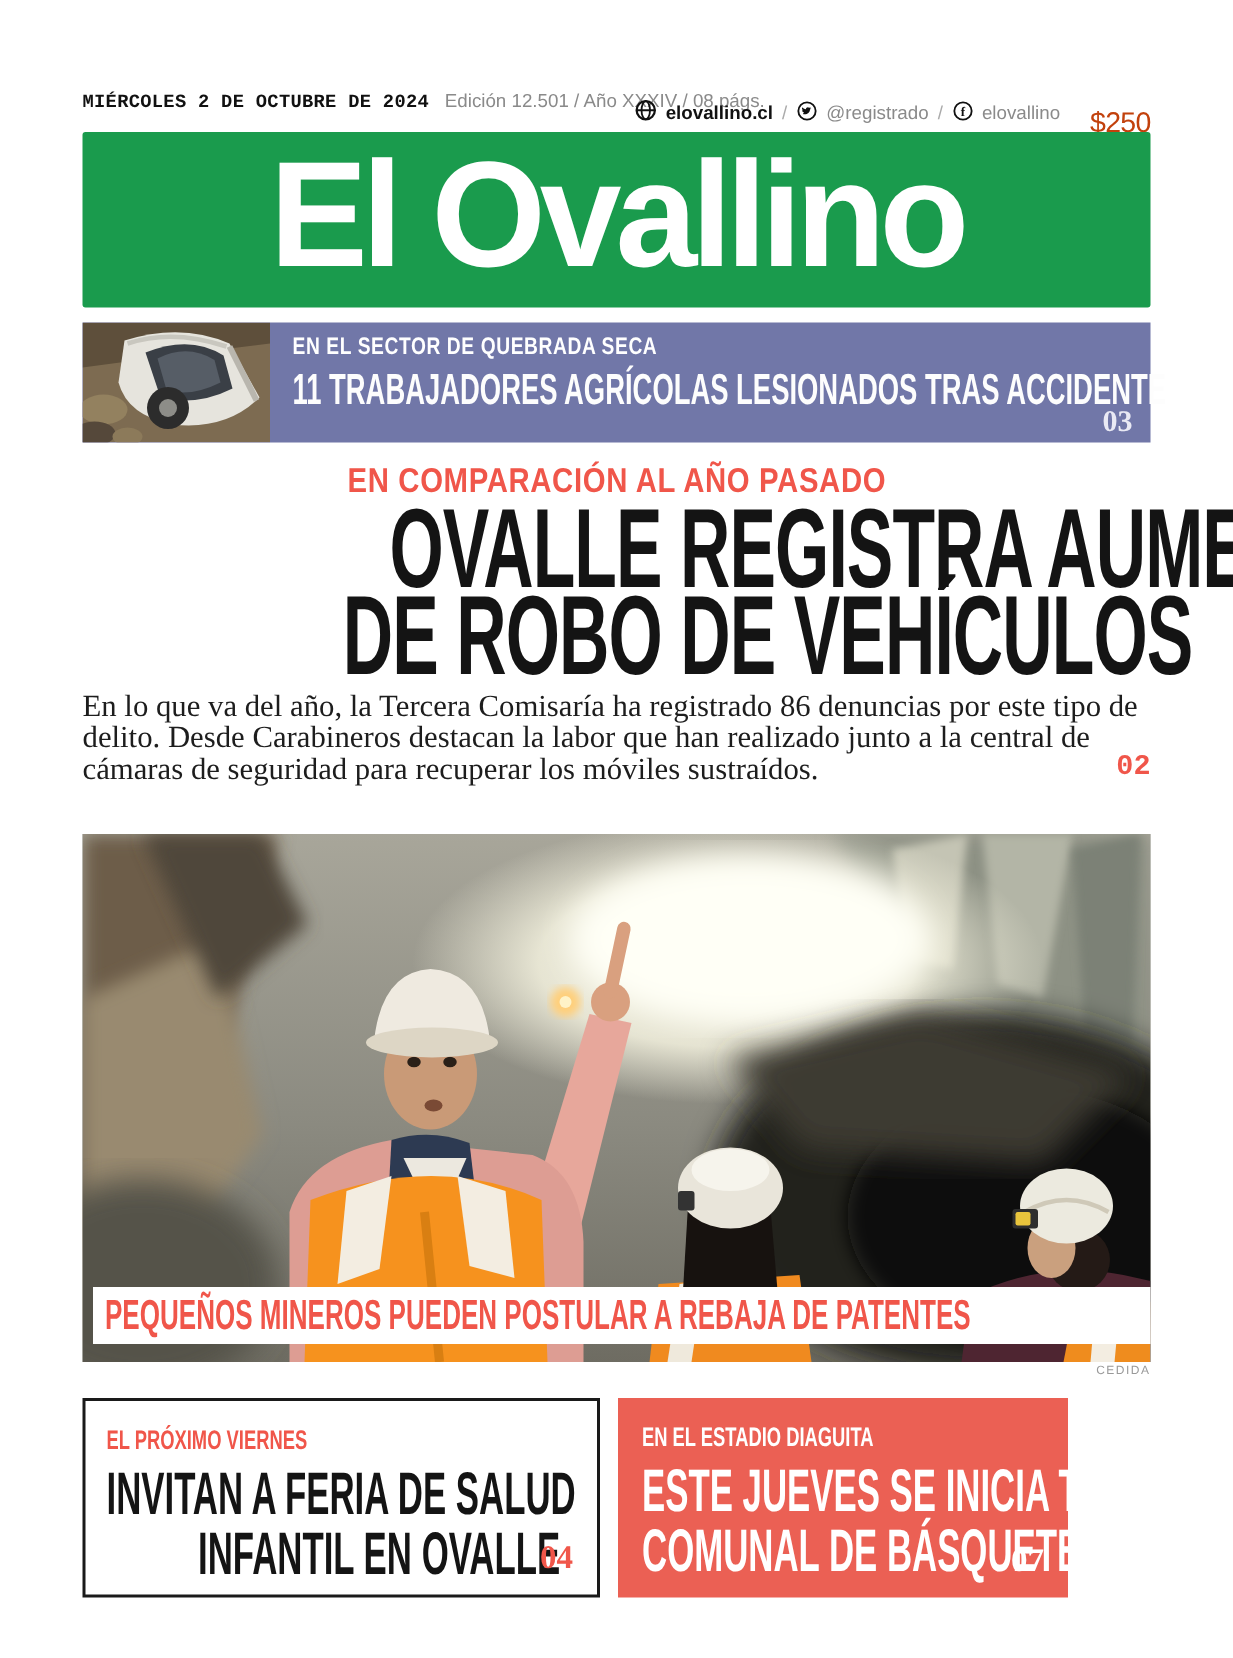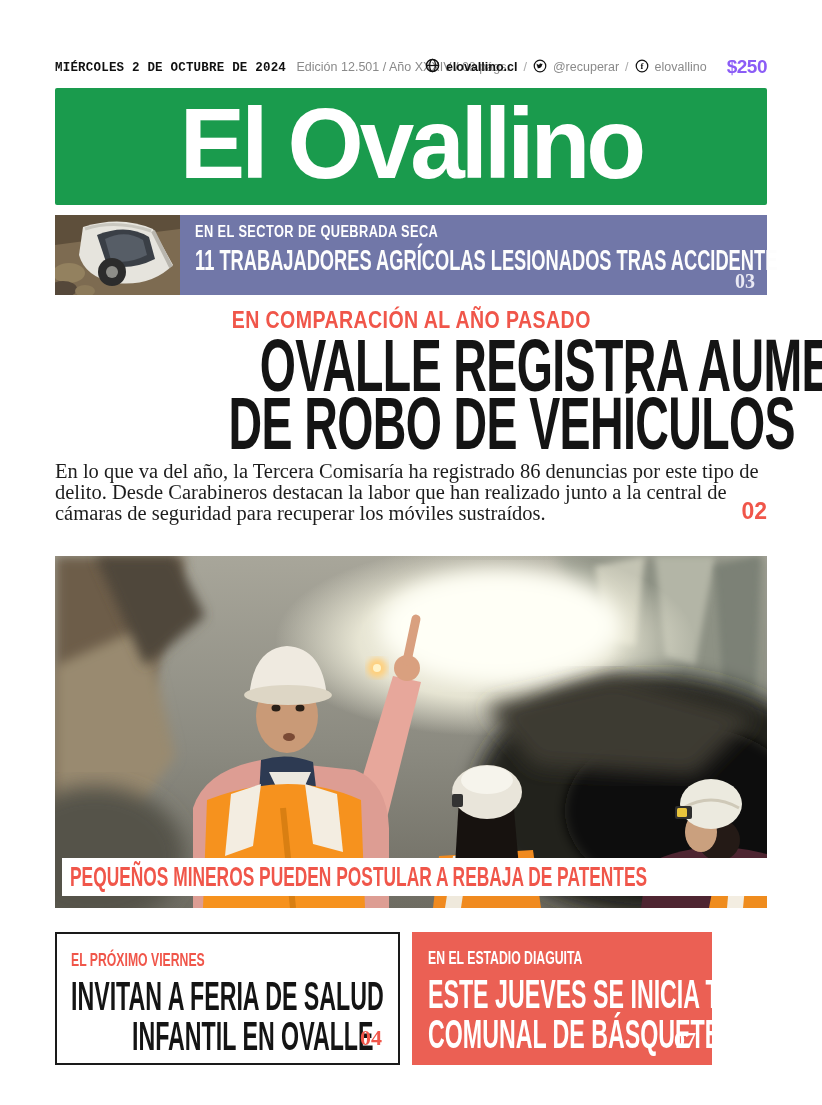--- a/index.html
+++ b/index.html
@@ -8,21 +8,21 @@
 
   
   .topbar { position:absolute; left:55px; top:56px; width:712px; height:26px; }
   .tb-left { position:absolute; left:0; top:4px; font-size:12.5px; white-space:nowrap; }
   .tb-date { font-weight:bold; color:#111; letter-spacing:0.2px;font-family:Liberation Mono, monospace; }
   .tb-edition { color:#8a8a8a; margin-left:7px; }
   .tb-right { position:absolute; right:0; top:0; display:flex; align-items:center; gap:6px; font-size:12.5px; white-space:nowrap; }
   .tb-site { font-weight:bold; color:#111; }
   .tb-handle { color:#8a8a8a; }
   .tb-sep { color:#aaa; }
-  .tb-price { font-size:19px; font-weight:bold; color:#8b5cf6; margin-left:14px; letter-spacing:-0.5px; }
+  .tb-price { font-size:19px; font-weight:normal; color:#c2410c; margin-left:14px; letter-spacing:-0.5px;margin-top:16px; }
   .ticon { display:inline-block; vertical-align:middle; }
 
   
   .masthead { position:absolute; left:55px; top:88px; width:712px; height:117px;
     display:flex; align-items:center; justify-content:center; border-radius:2px; }
   .masthead-title { color:#fff; font-weight:bold; font-size:98px; letter-spacing:-4px;
     line-height:1; transform:scaleY(1.02); padding-bottom:8px; }
 
   
   .banner { position:absolute; left:55px; top:215px; width:712px; height:80px; }
@@ -36,22 +36,22 @@
     font-weight:bold; font-size:20px; color:#e9e9f4; }
 
   
   .lead-kicker-row { position:absolute; left:55px; top:307px; width:712px; text-align:center; }
   .lead-kicker { font-size:23px; font-weight:bold; letter-spacing:0.5px; transform:scaleX(0.85); }
   .headline { position:absolute; left:55px; top:336px; width:712px; text-align:center;
     font-weight:bold; color:#141414; font-size:75px; line-height:58px; letter-spacing:-1px; }
   .headline .cond-c { transform:scaleX(0.62); }
   .lede { position:absolute; left:55px; top:461px; width:712px;
     font-family:"Liberation Serif", serif; font-size:20.5px; line-height:21px; color:#1d1d1d; }
-  .lede-page { position:absolute; right:0; bottom:2px; font-family:Liberation Sans, sans-serif;
-    font-weight:bold; font-size:23px;margin-top:40px; }
+  .lede-page { position:absolute; right:0; bottom:2px; font-family:Liberation Mono, monospace;
+    font-weight:bold; font-size:19px;margin-top:40px; }
 
   
   .photo { position:absolute; left:55px; top:556px; width:712px; height:352px; overflow:hidden; background:#8e8d83; }
   .photo svg { display:block; width:100%; height:100%; }
   .caption-strip { position:absolute; left:7px; bottom:12px; background:#fff; padding:3px 8px 3px 8px;
     display:flex; align-items:center; }
   .caption-text { font-size:28px; font-weight:bold; transform:scaleX(0.62); }
   .credit { position:absolute; left:55px; top:909px; width:712px; text-align:right;
     font-size:8px; color:#999; letter-spacing:1px; }
 
@@ -85,21 +85,21 @@
           </svg>
       </span>
       <span class="tb-site">elovallino.cl</span>
       <span class="tb-sep">/</span>
       <span class="ticon">
         <svg width="14" height="14" viewBox="0 0 16 16">
             <circle cx="8" cy="8" r="6.6" fill="none" stroke="#111" stroke-width="1.4"></circle>
             <path d="M4.8 10.2c2.6.9 5.4-.6 5.5-3.4l1-.7-1.1 0 .7-.9-1.2.4c-1-.9-2.4-.4-2.5 1-1.2 0-2.2-.6-2.9-1.4-.4 1 0 2 .8 2.4l-.9-.1c.1.9.7 1.5 1.6 1.7-.4.4-.7.6-1 1z" fill="#111"></path>
           </svg>
       </span>
-      <span class="tb-handle">@recuperar</span>
+      <span class="tb-handle">@registrado</span>
       <span class="tb-sep">/</span>
       <span class="ticon">
         <svg width="14" height="14" viewBox="0 0 16 16">
             <circle cx="8" cy="8" r="6.6" fill="none" stroke="#111" stroke-width="1.4"></circle>
             <text x="8" y="11.6" font-family="Liberation Serif, serif" font-size="10" font-weight="bold" fill="#111" text-anchor="middle">f</text>
           </svg>
       </span>
       <span class="tb-handle">elovallino</span>
       <span class="tb-price">$250</span>
     </div>
@@ -231,20 +231,21 @@
         <rect x="622" y="252" width="10" height="9" rx="1.5" fill="#e8c43c"></rect>
         <rect x="612" y="322" width="22" height="13" rx="2" fill="#2f3136" transform="rotate(-12 623 328)"></rect>
         <circle cx="608" cy="332" r="8" fill="#caa07e"></circle>
       </g>
     </svg>
     <div class="caption-strip">
       <span class="cond caption-text" style="color:#f0564a;">PEQUEÑOS MINEROS PUEDEN POSTULAR A REBAJA DE PATENTES</span>
 
     </div>
   </div>
+  <div class="credit">CEDIDA</div>
 
   <div class="box-left">
     <div class="box-kicker"><span class="cond" style="color:#f0564a;">EL PRÓXIMO VIERNES</span></div>
     <div class="box-headline" style="color:#141414;text-align:center;">
       <div><span class="cond">INVITAN A FERIA DE SALUD</span></div>
       <div><span class="cond">INFANTIL EN OVALLE</span></div>
     </div>
     <div class="box-page" style="color:#f0564a;margin-top:12px;">04</div>
   </div>
 

